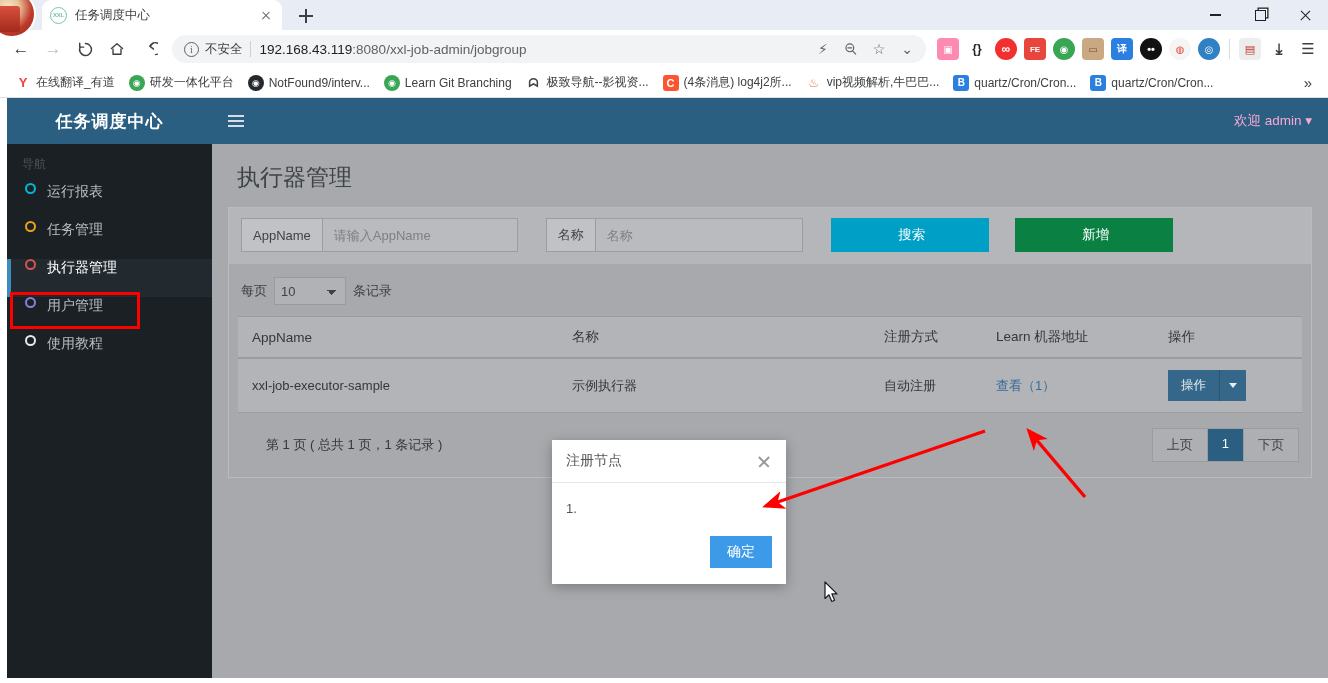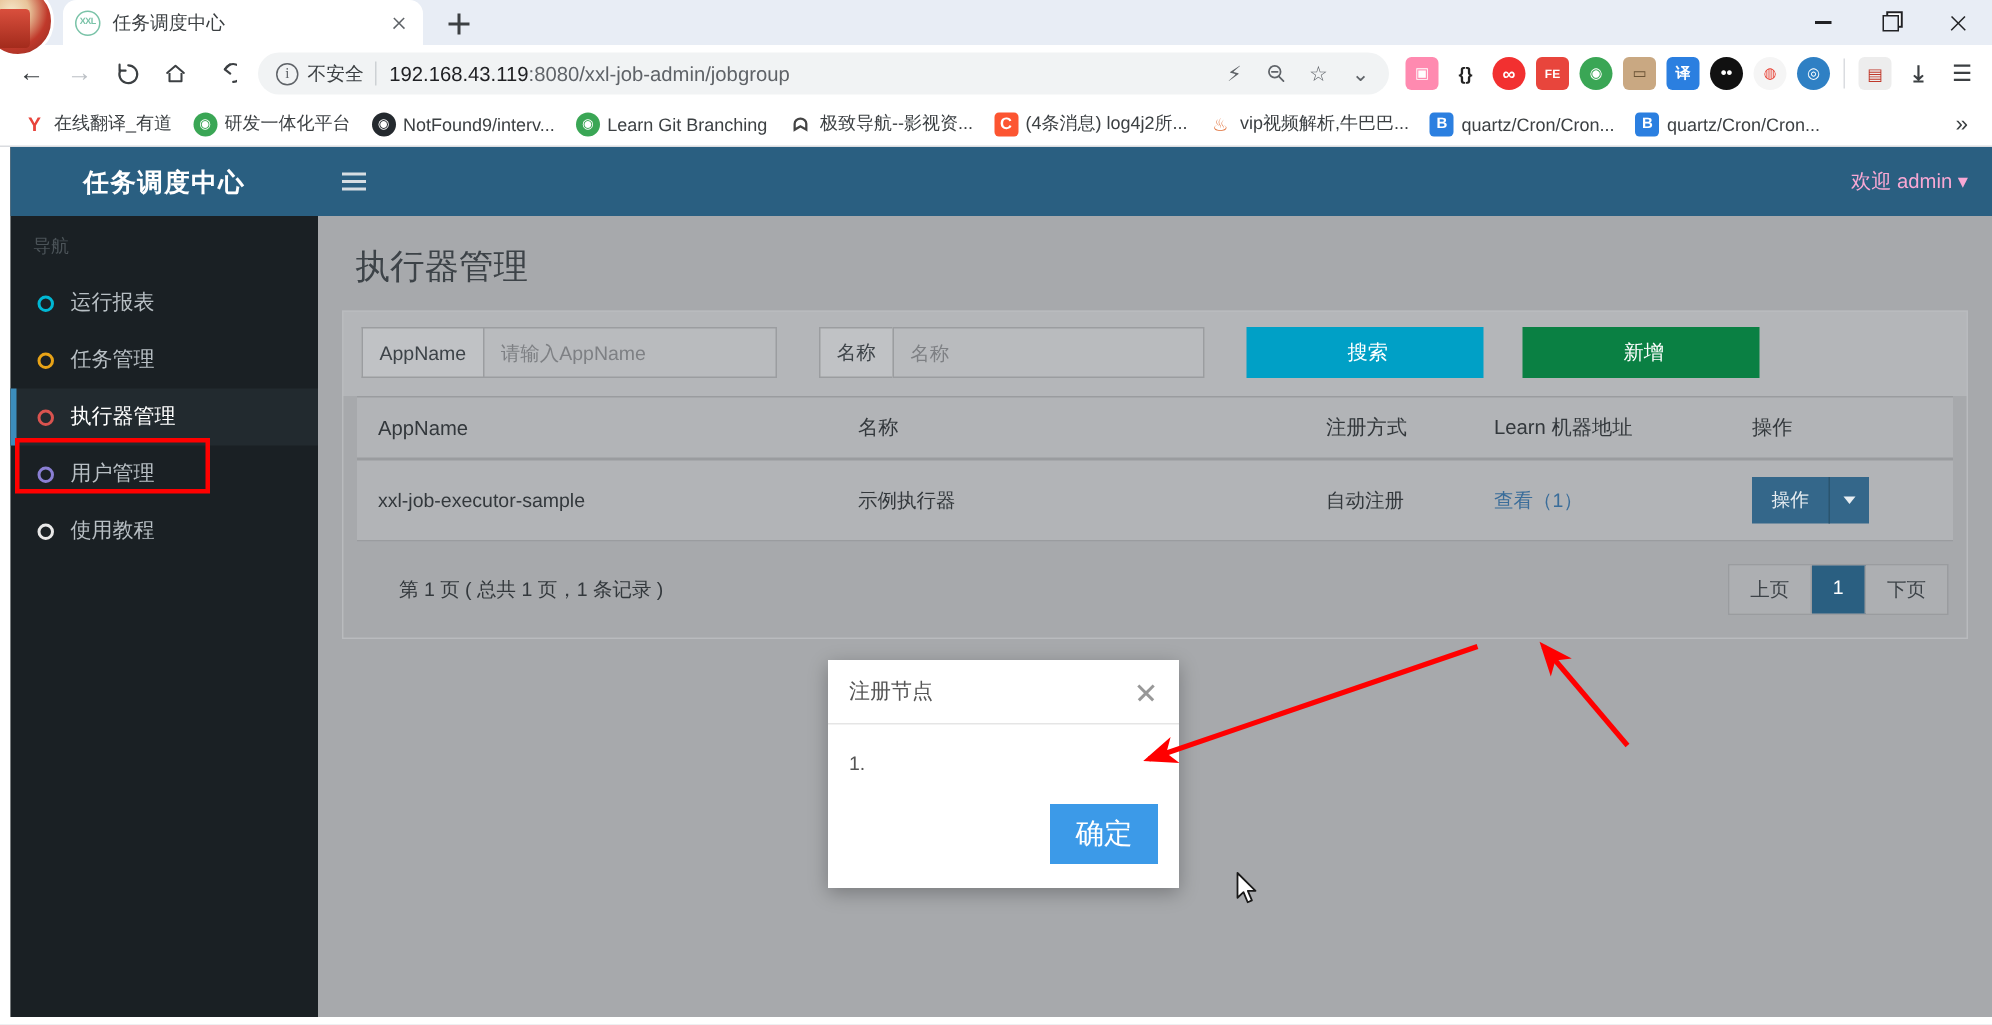--- a/index.html
+++ b/index.html
@@ -121,21 +121,21 @@
   .page-inner { position: absolute; left: 7px; top: 0; width: 1321px; height: 580px; background: #a7a9ac; }
 
   
   .sidebar { position: absolute; left: 0; top: 0; width: 205px; height: 580px; background: #1a2024; }
   .brand {
     height: 46px; background: #2a5f81; color: #fff; display: flex; align-items: center;
     justify-content: center; font-size: 17px; font-weight: bold; letter-spacing: 1px;
   }
   .nav-head { color: #4b5358; font-size: 12px; padding: 12px 15px 10px; }
   .nav-item {
-    height: 38px; display: flex; align-items: center; gap: 11px; padding-left: 18px;
+    height: 38px; display: flex; gap: 11px; padding-left: 18px;
     color: #b8bfc4; font-size: 14px; cursor: pointer; position: relative;
   }
   .nav-item.active { background: #222a2f; color: #fff; }
   .nav-item.active::before {
     content:""; position:absolute; left:0; top:0; width: 4px; height: 100%; background:#3c8dbc;
   }
   .nav-dot { width: 11px; height: 11px; border-radius: 50%; border: 2px solid currentColor; flex:0 0 auto;}
   .red-highlight {
     position: absolute; left: 3px; top: 194px; width: 130px; height: 37px;
     border: 3px solid #ff0000; pointer-events: none; z-index: 30;
@@ -240,21 +240,21 @@
   .modal-close::after { transform: rotate(-45deg); }
   .modal-body { padding: 18px 14px 10px; }
   .node-row { display: flex; align-items: center; gap: 6px; font-size: 13px; color: #333; }
   .node-idx { color: #555; font-size: 13px; }
   .node-badge {
     background: #1aa34a; color: #fff; font-size: 12.5px; font-weight: bold;
     padding: 4px 9px; border-radius: 11px; white-space: nowrap;
   }
   .modal-foot { padding: 10px 14px 16px; display: flex; justify-content: flex-end; }
   .btn-ok {
-    background: #3c9ae8; color: #fff; border: none; font-size: 19px;
+    background: #3c9ae8; color: #fff; border: none; font-size: 14px;
     padding: 7px 17px; cursor: pointer; font-family: Liberation Sans, sans-serif; text-align: center;
   }
 
   
   .arrows { position: absolute; left: 0; top: 0; width: 1328px; height: 585px; pointer-events: none; z-index: 25; }
 
   
   .cursor { position: absolute; left: 824px; top: 483px; z-index: 40; pointer-events: none; }
 </style>
 </head>
@@ -424,20 +424,27 @@
             </div>
             <div class="input-group">
               <span class="ig-addon">名称</span>
               <input class="ig-input" style="width: 208px;" placeholder="名称">
             </div>
             <button class="btn btn-search">搜索</button>
             <button class="btn btn-add">新增</button>
           </div>
 
           <div class="table-wrap">
+            <div class="len-row">
+              <span>每页</span>
+              <select class="len-select">
+                <option>10</option>
+              </select>
+              <span>条记录</span>
+            </div>
 
             <table class="data">
               <thead>
                 <tr>
                   <th class="col-app">AppName</th>
                   <th class="col-name">名称</th>
                   <th class="col-reg">注册方式</th>
                   <th class="col-online">Learn 机器地址</th>
                   <th>操作</th>
                 </tr>

